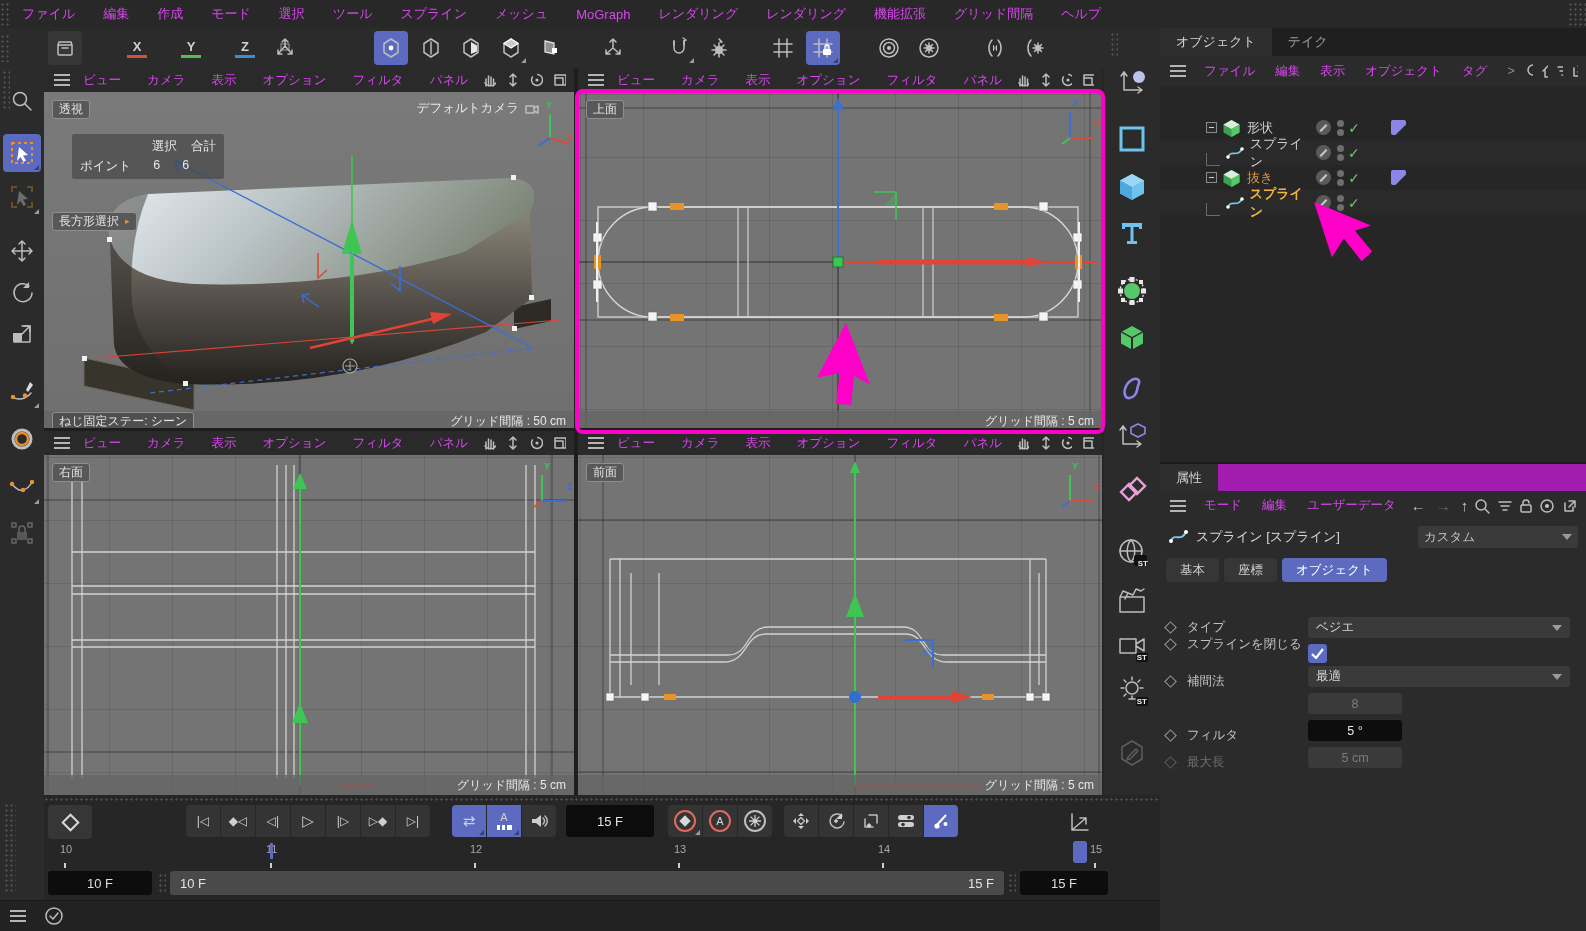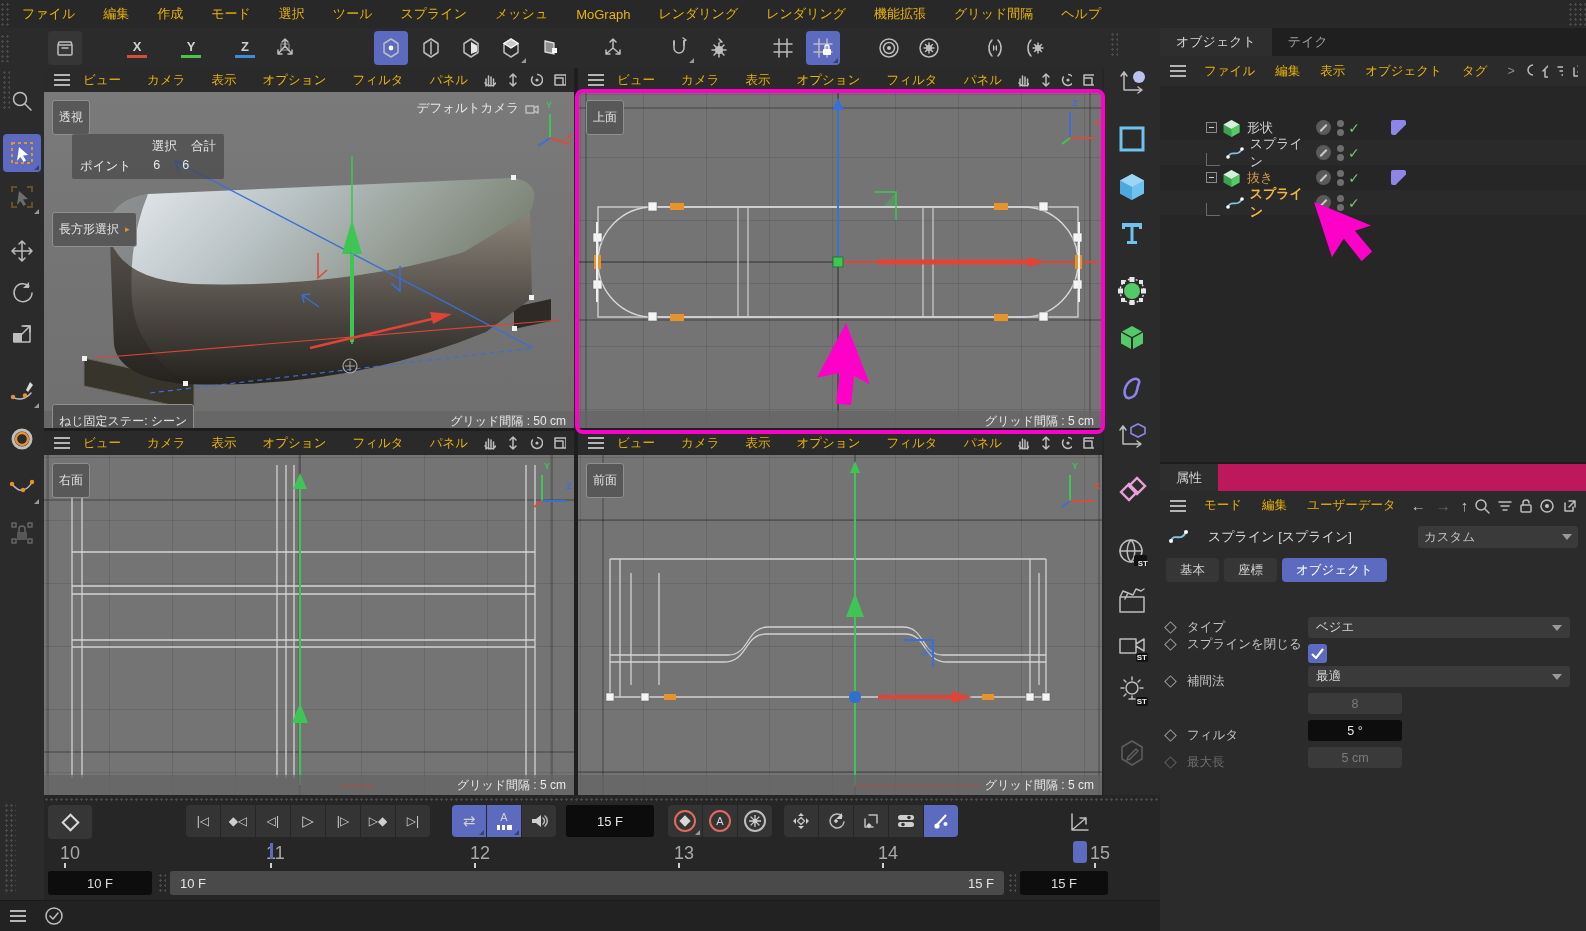--- a/index.html
+++ b/index.html
@@ -2,36 +2,36 @@
 <html><head>
 <meta charset="utf-8">
 <style>
 *{box-sizing:border-box;margin:0;padding:0}
 html,body{width:1586px;height:931px;overflow:hidden;background:#232323;
  font-family:"Liberation Sans","DejaVu Sans",sans-serif;color:#c4c4c4;font-size:13px}
 #app{position:relative;width:1586px;height:931px;background:#262626}
 .r{position:absolute}
 .flex{display:flex;align-items:center}
 .grip{background-image:radial-gradient(#4a4a4a 1px,transparent 1.2px);background-size:5px 5px}
-.mi{padding:0 10px;color:#eab308;cursor:default;white-space:nowrap}
+.mi{padding:0 10px;color:#d946ef;cursor:default;white-space:nowrap}
 .btn{display:flex;align-items:center;justify-content:center;background:#363636;border-radius:4px;position:relative}
 .btn.flat{background:transparent}
 .btn.active{background:#5c6ac0}
 .corner::after{content:"";position:absolute;right:2px;bottom:2px;width:0;height:0;border-left:5px solid transparent;border-bottom:5px solid #9a9a9a}
 .active .corner-d::after,.corner-d::after{content:"";position:absolute;right:2px;bottom:2px;width:0;height:0;border-left:5px solid transparent;border-bottom:5px solid #37406e}
 .vp{position:absolute;background:#2a2a2a}
 .vpmenu{height:24px;display:flex;align-items:center;background:#2a2a2a;font-size:12.5px;color:#b9b9b9}
 .vpmenu .mi{padding:0 13px}
 .canvas{position:absolute;left:0;right:0;bottom:0;top:24px;background:linear-gradient(#7a7a7a,#6f6f6f);overflow:hidden}
 .gridbg{background-image:
  linear-gradient(rgba(0,0,0,.10) 1px,transparent 1px),
  linear-gradient(90deg,rgba(0,0,0,.10) 1px,transparent 1px);
  background-size:63px 63px;background-position:2px 2px;background-color:#747474}
 .chip{position:absolute;background:#585858;border:1px solid #8f8f8f;border-radius:3px;
- padding:8px 6px;font-size:12px;line-height:17px;color:#e2e2e2;white-space:nowrap}
+ padding:0 6px;font-size:12px;line-height:17px;color:#e2e2e2;white-space:nowrap}
 .vstrip{position:absolute;left:0;right:0;bottom:0;height:20px;background:rgba(100,100,100,.75);
  font-size:12px;color:#e8e8e8;display:flex;align-items:center;padding:0 8px;justify-content:flex-end}
 .hud{position:absolute;background:rgba(58,58,58,.55);color:#e6e6e6;font-size:12.5px;border-radius:2px}
 .burger{width:16px;height:12px;border-top:2px solid #b5b5b5;border-bottom:2px solid #b5b5b5;position:relative;flex:none}
 .burger::after{content:"";position:absolute;left:0;right:0;top:3px;height:2px;background:#b5b5b5}
 .vb{width:38px;height:38px;display:flex;align-items:center;justify-content:center;border-radius:4px;position:relative}
 .vb.active{background:#5c6ac0}
 svg{display:block}
 .ic{stroke:#bdbdbd;fill:none;stroke-width:1.5;stroke-linecap:round;stroke-linejoin:round}
 .tab{padding:0 16px;height:28px;display:flex;align-items:center;font-size:13px;color:#9f9f9f;background:#1f1f1f}
@@ -846,21 +846,21 @@
   <span style="width:224px"></span>
 </div>
 
 <svg width="110" height="70" style="position:absolute;left:1300px;top:198px;z-index:40">
   <g transform="translate(14,4) rotate(-18)">
         <path class="magenta-cursor" d="M0 0 L0 58 L17 44 L27 71 L40 65 L30 40 L47 40 Z"></path>
       </g>
 </svg>
 
 <div class="r" style="left:1160px;top:462px;width:426px;height:469px;background:#2b2b2b;border-top:2px solid #1c1c1c">
-  <div class="flex" style="height:27px;background:#be185d">
+  <div class="flex" style="height:27px;background:#a21caf">
     <div class="tab on" style="height:27px">属性</div>
   </div>
   <div class="flex" style="height:29px;font-size:12.5px">
     <span class="burger" style="margin:0 8px 0 10px"></span>
     <span class="mi">モード</span>
     <span class="mi">編集</span>
     <span class="mi">ユーザーデータ</span>
     <span style="flex:1"></span>
     <span style="font-size:15px;color:#c4c4c4;padding:0 5px">←</span>
     <span style="font-size:15px;color:#6a6a6a;padding:0 5px">→</span>
@@ -877,21 +877,21 @@
           <path class="ic" d="M5 8V6a3 3 0 0 1 6 0"></path>
         </svg>
     <svg width="18" height="18" style="margin-left:5px">
           <circle class="ic" cx="9" cy="9" r="6"></circle>
           <circle cx="9" cy="9" r="2" fill="#c4c4c4"></circle>
         </svg>
     <svg width="18" height="18" style="margin:0 8px 0 5px">
           <path class="ic" d="M4 6v8h8v-4M8 4h6v6M14 4l-6 6"></path>
         </svg>
   </div>
-  <div class="flex" style="height:34px;padding:0 8px;gap:20px">
+  <div class="flex" style="height:34px;padding:0 8px;gap:8px">
     <svg width="20" height="18">
           <path d="M3 13C6 4 13 15 18 4" stroke="#7fc4e8" stroke-width="2" fill="none"></path>
           <circle cx="3" cy="13" r="2" fill="#fff"></circle>
           <circle cx="18" cy="4" r="2" fill="#fff"></circle>
         </svg>
     <span style="font-size:13px;color:#d8d8d8">スプライン [スプライン]</span>
     <span style="flex:1"></span>
     <div class="flex" style="width:160px;height:22px;background:#3a3a3a;border-radius:3px;padding:0 6px;justify-content:space-between">
       <span style="font-size:12.5px">カスタム</span>
       <span class="car" style="width:0;height:0;border-left:5px solid transparent;border-right:5px solid transparent;border-top:6px solid #9a9a9a"></span>
@@ -1037,21 +1037,21 @@
             <circle cx="13.5" cy="12" r="2" fill="#fff"></circle>
           </svg>
     </div>
   </div>
   <div class="btn" style="left:1016px;top:10px;width:40px;height:34px;position:absolute;background:transparent">
     <svg width="22" height="22">
           <path class="ic" stroke-width="2" d="M3 3v16h16M3 19L17 7m0 0v6m0-6h-6"></path>
         </svg>
   </div>
 
-  <div class="r" style="left:0;top:48px;width:1116px;height:26px;color:#a8a8a8;font-size:18px">
+  <div class="r" style="left:0;top:48px;width:1116px;height:26px;color:#a8a8a8;font-size:11px">
     <span class="r" style="left:16px">10</span>
     <span class="r" style="left:222px">11</span>
     <span class="r" style="left:426px">12</span>
     <span class="r" style="left:630px">13</span>
     <span class="r" style="left:834px">14</span>
     <span class="r" style="left:1046px">15</span>
     <i class="r" style="left:226px;top:0;width:3px;height:16px;background:#5c6ac0"></i>
     <i class="r" style="left:1029px;top:-2px;width:14px;height:22px;background:#5c6ac0;border-radius:3px"></i>
     <i class="r" style="left:20px;top:20px;width:2px;height:5px;background:#cfcfcf"></i>
     <i class="r" style="left:226px;top:20px;width:2px;height:5px;background:#cfcfcf"></i>

